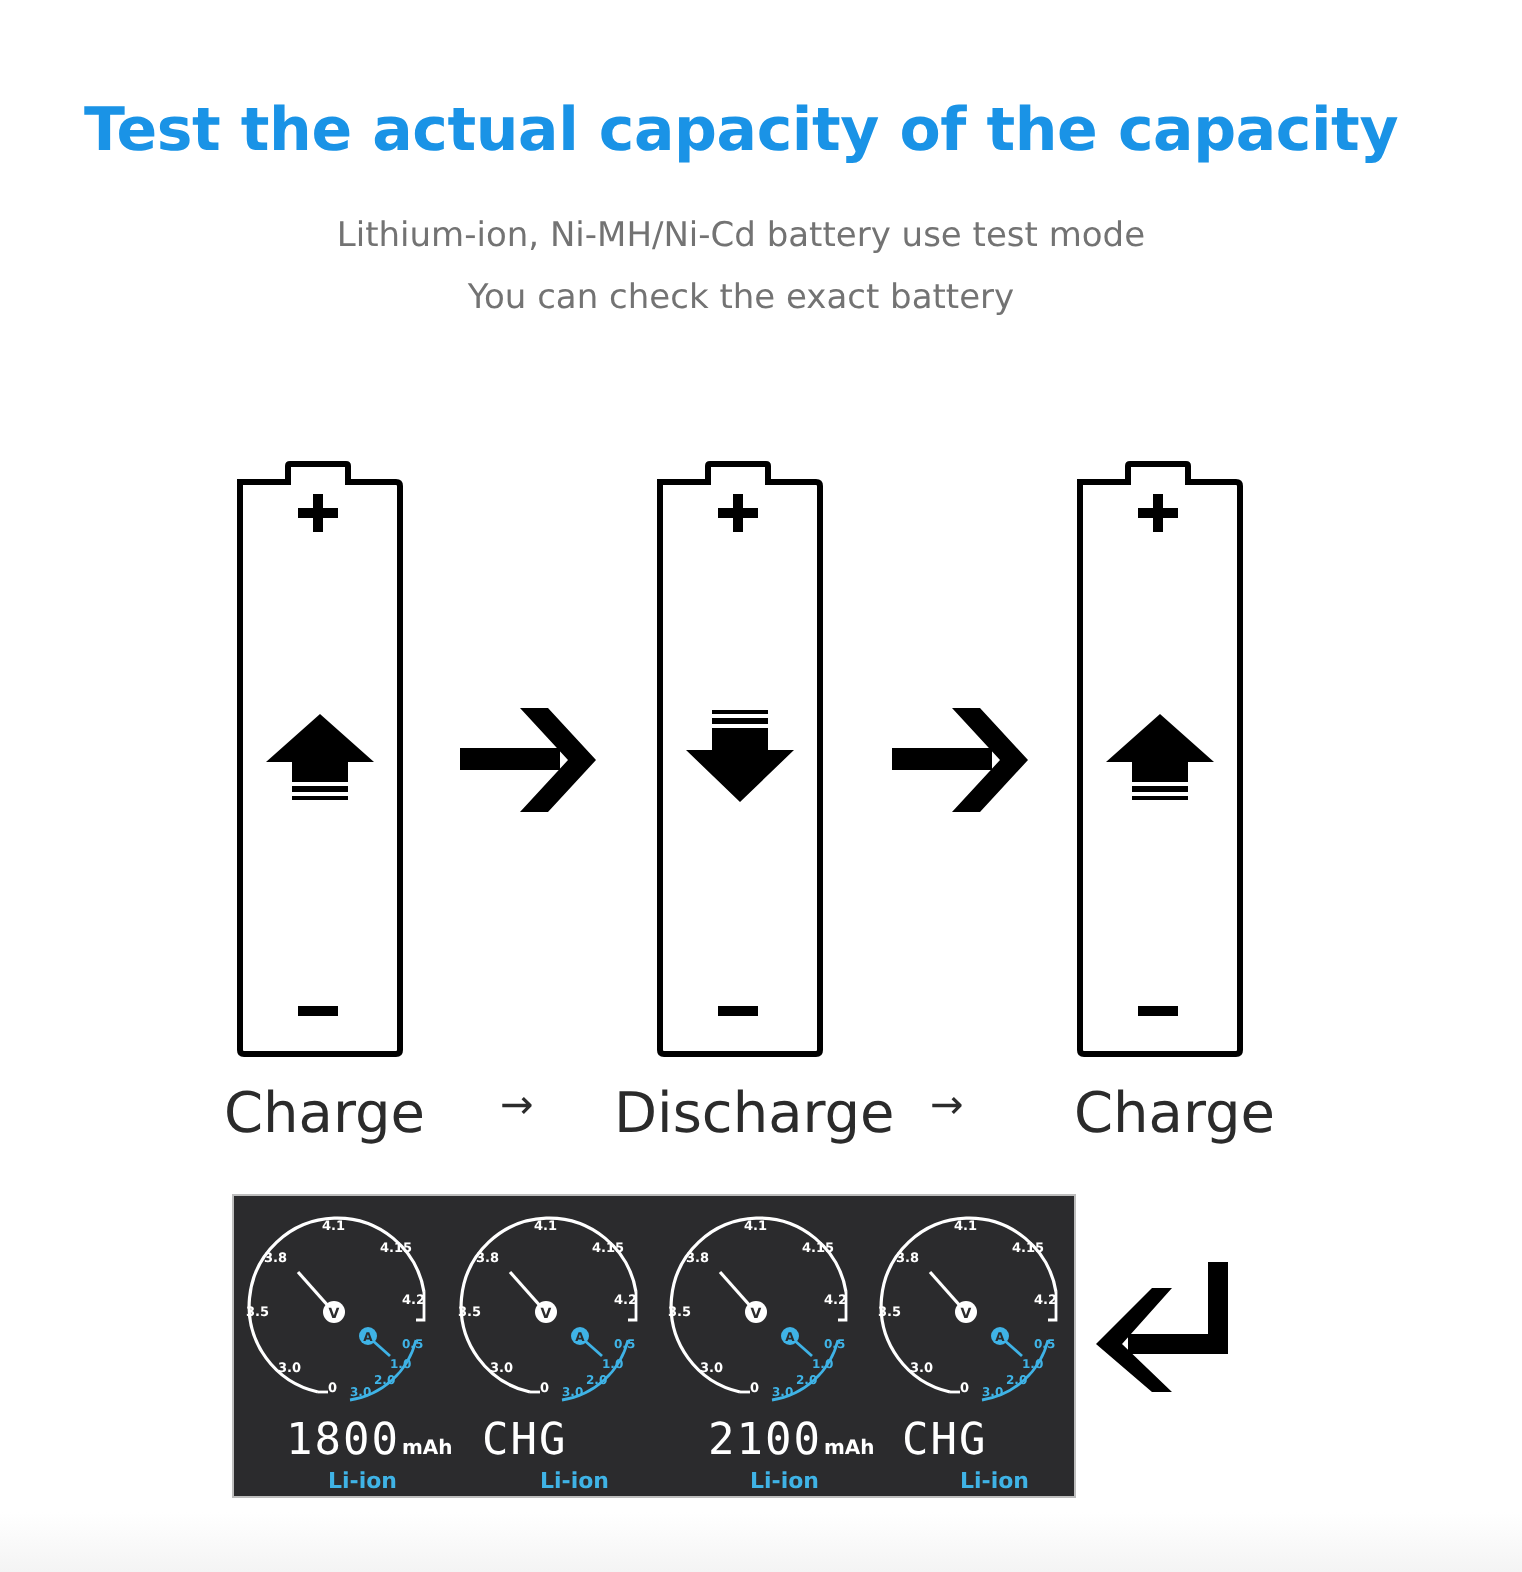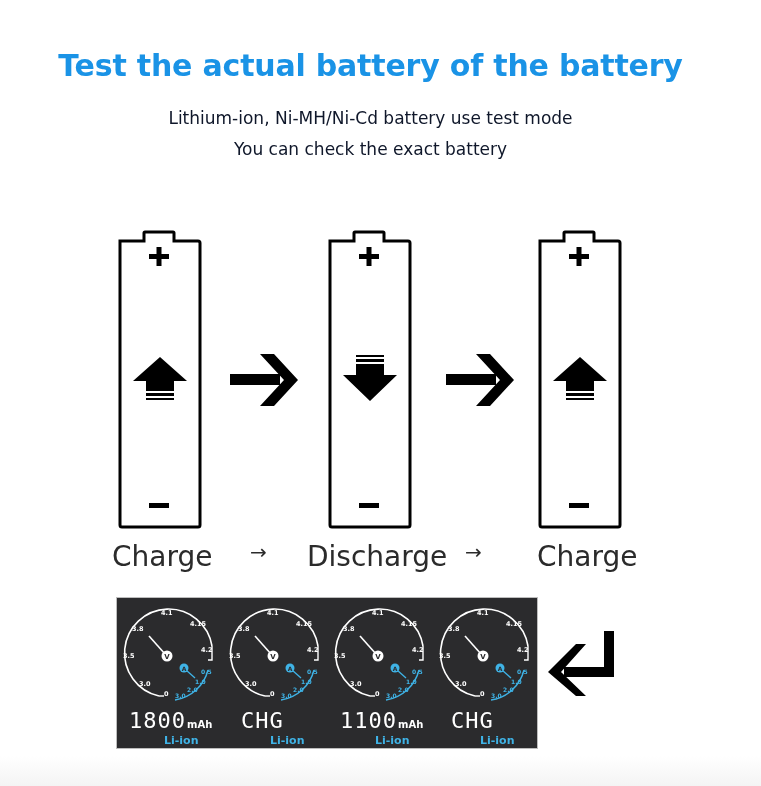--- a/index.html
+++ b/index.html
@@ -31,21 +31,21 @@
       color: #1a93e6;
       letter-spacing: -0.2px;
       white-space: nowrap;
     }
     .subtitle {
       position: absolute;
       left: 0; width: 741px;
       text-align: center;
       font-family: "DejaVu Sans", sans-serif;
       font-size: 17px;
-      color: #0f172a;
+      color: #737373;
       white-space: nowrap;
     }
     .sub1 { top: 108px; }
     .sub2 { top: 139px; }
 
     .battery {
       position: absolute;
       top: 229px;
       width: 86px;
       height: 300px;
@@ -97,21 +97,21 @@
     }
     .lcd-cell {
       position: absolute;
       top: 0;
       width: 105px;
       height: 150px;
     }
     .lcd-cell svg { position: absolute; left: 0; top: 0; }
     .lcd-reading {
       position: absolute;
-      left: 12px;
+      left: 26px;
       top: 112px;
       font-family: "DejaVu Sans Mono", monospace;
       font-size: 22px;
       color: #ffffff;
       letter-spacing: 1px;
       white-space: nowrap;
       line-height: 22px;
     }
     .lcd-unit {
       font-family: "DejaVu Sans", sans-serif;
@@ -137,21 +137,21 @@
       top: 628px;
       width: 72px;
       height: 70px;
     }
   </style>
 </head>
 <body>
 
 <div class="bottom-fade"></div>
 
-<div class="title">Test the actual battery of the battery</div>
+<div class="title">Test the actual capacity of the capacity</div>
 <div class="subtitle sub1">Lithium-ion, Ni-MH/Ni-Cd battery use test mode</div>
 <div class="subtitle sub2">You can check the exact battery</div>
 
 <div class="battery bat1">
   <svg width="86" height="300" viewBox="0 0 86 300">
     <path d="M3 12 H27 V4 Q27 3 28 3 H56 Q57 3 57 4 V12 H81 Q83 12 83 14 V296 Q83 298 81 298 H5 Q3 298 3 296 Z" fill="#ffffff" stroke="#000" stroke-width="3"></path>
     <g>
       <rect x="32" y="25" width="20" height="5" fill="#000"></rect>
       <rect x="39.5" y="18" width="5" height="19" fill="#000"></rect>
     </g>
@@ -292,21 +292,21 @@
       <text x="47" y="98" font-size="6.5" font-weight="bold" fill="#fff" font-family="DejaVu Sans, sans-serif">0</text>
       <path d="M 58 102 A 40 40 0 0 0 91 72" fill="none" stroke="#3fb3e6" stroke-width="1.4"></path>
       <line x1="69" y1="72" x2="78" y2="80" stroke="#3fb3e6" stroke-width="1.4"></line>
       <circle cx="67" cy="70" r="4.5" fill="#3fb3e6"></circle>
       <text x="67" y="72.5" text-anchor="middle" font-size="6" font-weight="bold" fill="#2b2b2d" font-family="DejaVu Sans, sans-serif">A</text>
       <text x="84" y="76" font-size="6" font-weight="bold" fill="#3fb3e6" font-family="DejaVu Sans, sans-serif">0.5</text>
       <text x="78" y="86" font-size="6" font-weight="bold" fill="#3fb3e6" font-family="DejaVu Sans, sans-serif">1.0</text>
       <text x="70" y="94" font-size="6" font-weight="bold" fill="#3fb3e6" font-family="DejaVu Sans, sans-serif">2.0</text>
       <text x="58" y="100" font-size="6" font-weight="bold" fill="#3fb3e6" font-family="DejaVu Sans, sans-serif">3.0</text>
     </svg>
-    <div class="lcd-reading"><span>1100</span><span class="lcd-unit">mAh</span></div>
+    <div class="lcd-reading"><span>2100</span><span class="lcd-unit">mAh</span></div>
     <div class="lcd-type">Li-ion</div>
   </div>
 
   <div class="lcd-cell" style="left:316px;">
     <svg width="105" height="112" viewBox="0 0 105 112">
       <path d="M 42 98 A 44 44 0 1 1 95 48" fill="none" stroke="#ffffff" stroke-width="1.6"></path>
       <path d="M 95 48 L 95 62 L 91 62" fill="none" stroke="#ffffff" stroke-width="1.4"></path>
       <path d="M 42 98 L 47 98" fill="none" stroke="#ffffff" stroke-width="1.4"></path>
       <line x1="32" y1="38" x2="48" y2="56" stroke="#fff" stroke-width="1.6"></line>
       <circle cx="50" cy="58" r="5.5" fill="#fff"></circle>

